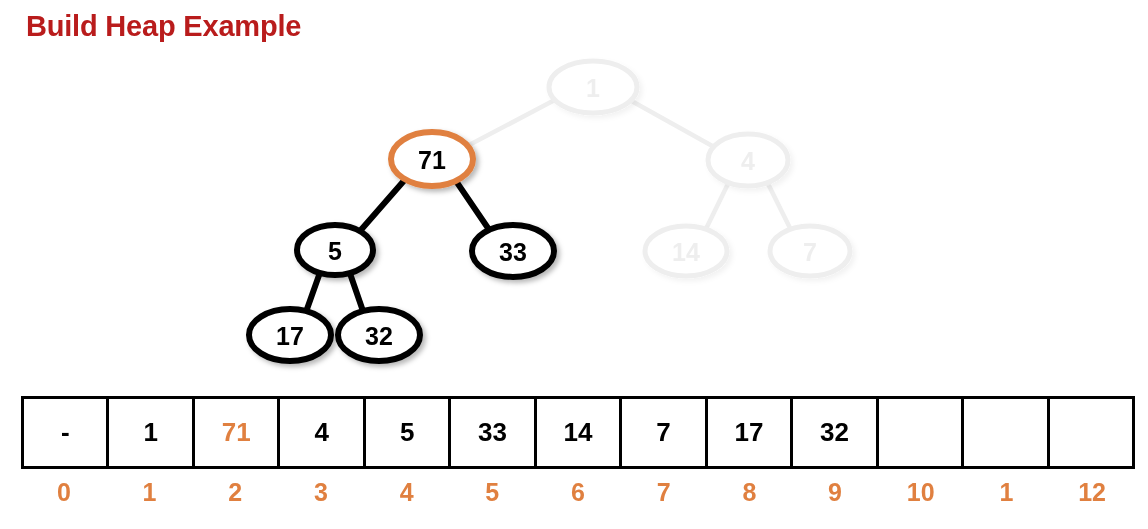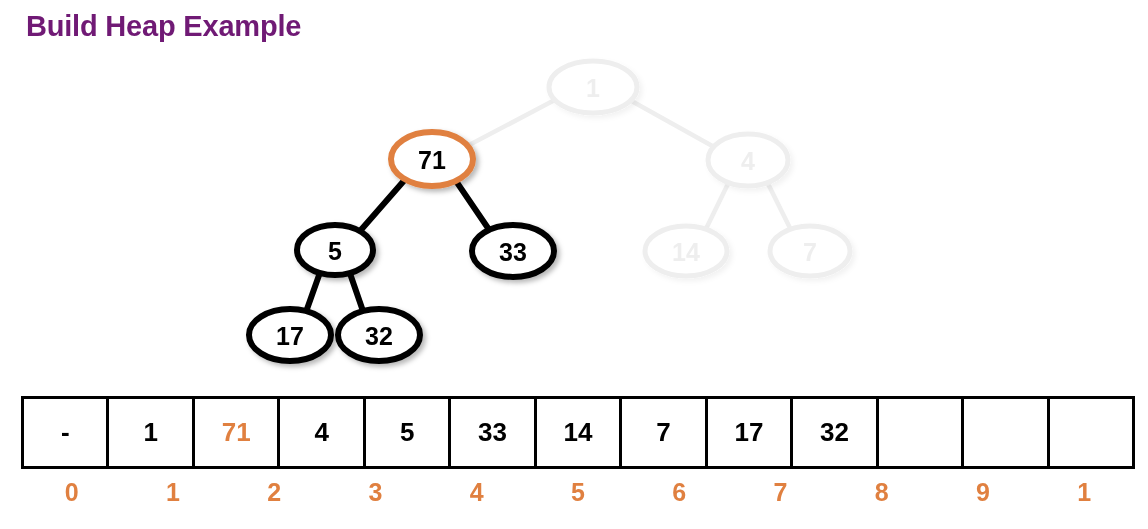--- a/index.html
+++ b/index.html
@@ -19,21 +19,21 @@
     width: 1148px;
     height: 529px;
     background: #ffffff;
   }
   .title {
     position: absolute;
     left: 26px;
     top: 10px;
     font-size: 29px;
     font-weight: bold;
-    color: #701a75;
+    color: #b91c1c;
     letter-spacing: -0.2px;
     white-space: nowrap;
   }
   #tree-svg {
     position: absolute;
     left: 0;
     top: 0;
     width: 1148px;
     height: 390px;
   }
@@ -181,16 +181,18 @@
       <div class="index-label">0</div>
       <div class="index-label">1</div>
       <div class="index-label">2</div>
       <div class="index-label">3</div>
       <div class="index-label">4</div>
       <div class="index-label">5</div>
       <div class="index-label">6</div>
       <div class="index-label">7</div>
       <div class="index-label">8</div>
       <div class="index-label">9</div>
+      <div class="index-label">10</div>
       <div class="index-label">1</div>
+      <div class="index-label">12</div>
     </div>
 
 </div>
 
 </body></html>

